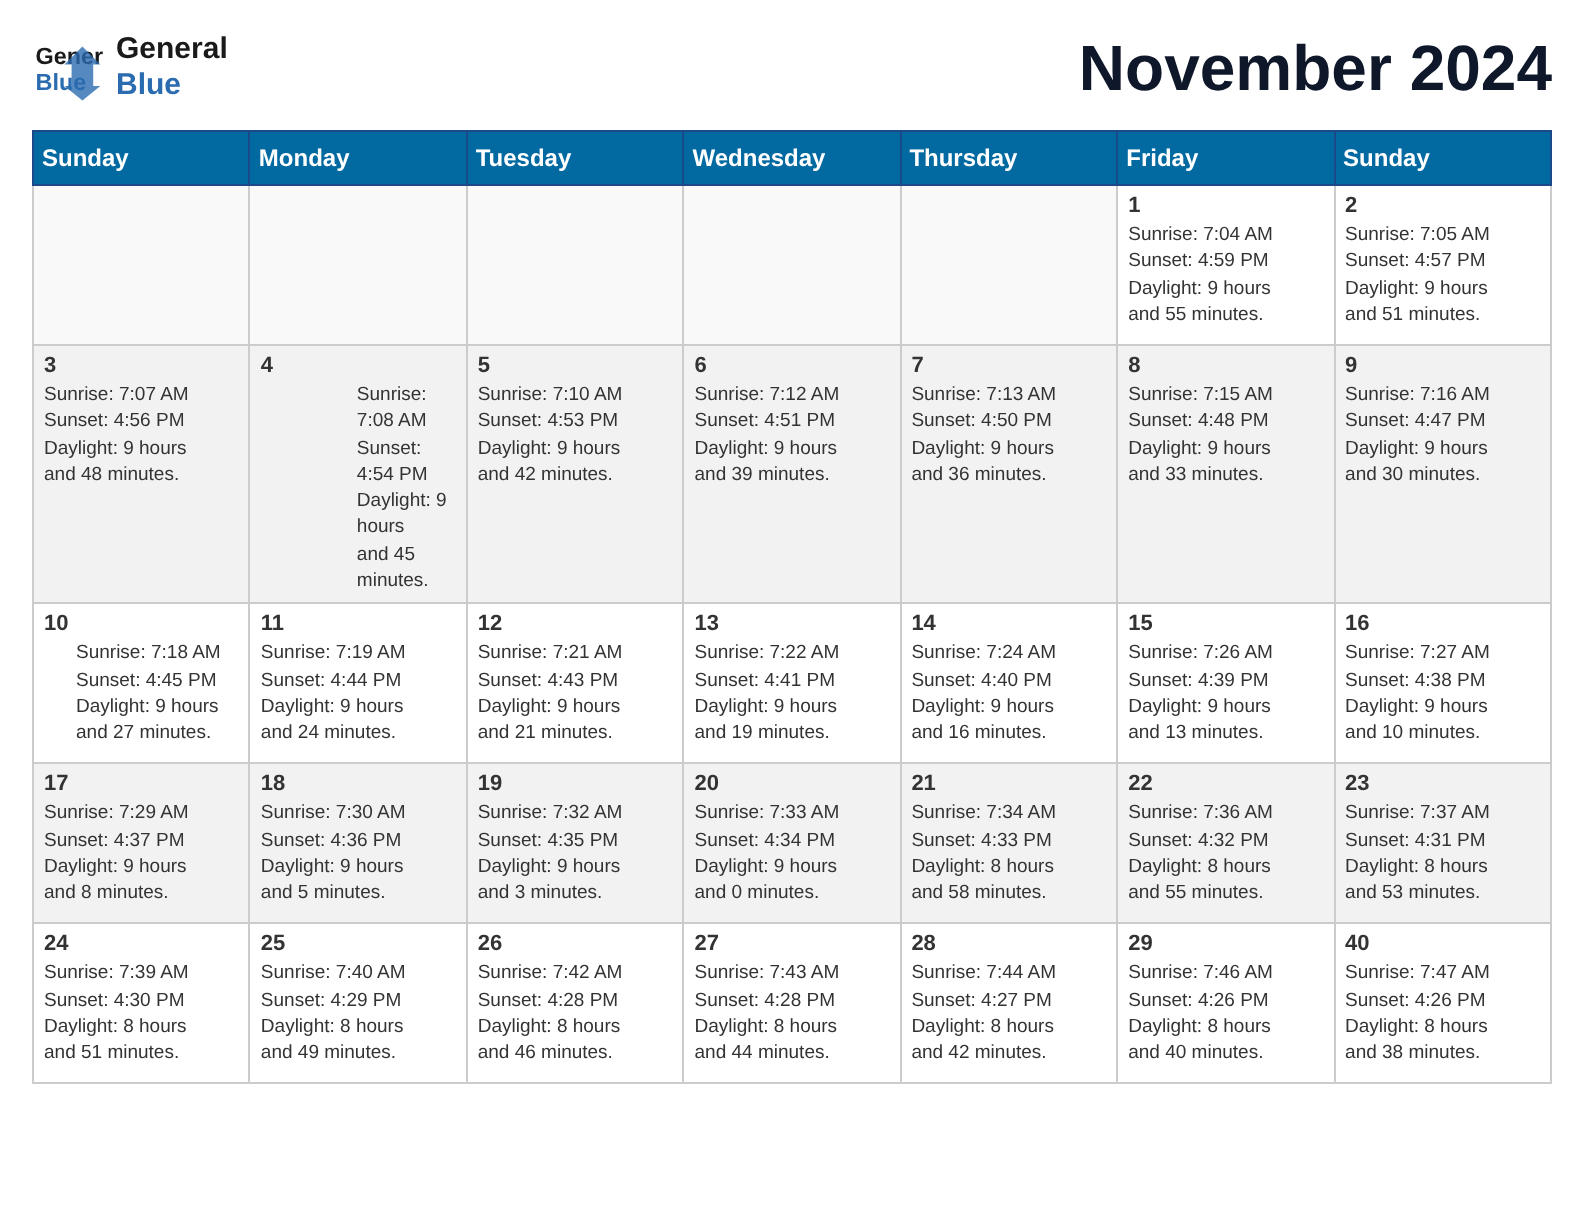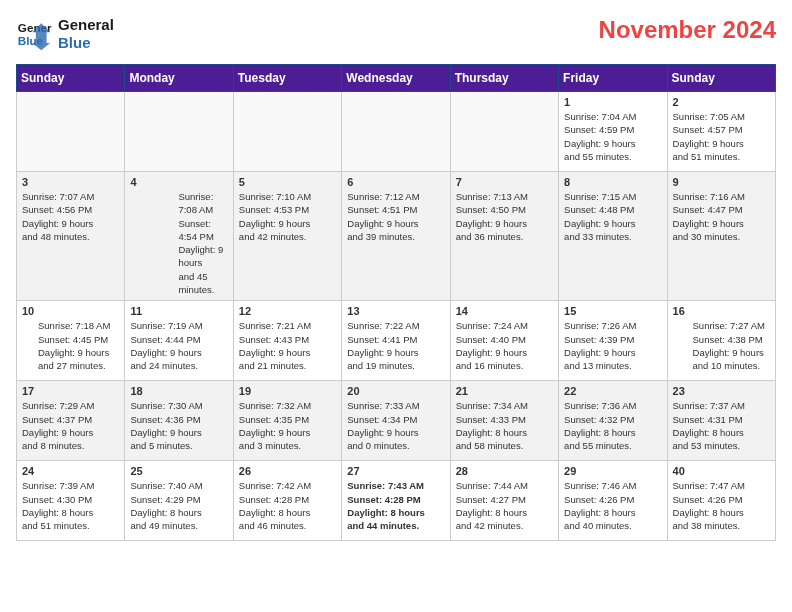--- a/index.html
+++ b/index.html
@@ -22,34 +22,34 @@
       gap: 4px;
     }
     .logo-icon {
       width: 36px;
       height: 36px;
     }
     .title-area {
       text-align: right;
     }
     .month-title {
-      font-size: 24px;
+      font-size: 32px;
       font-weight: bold;
-      color: #ef4444;
+      color: #0f172a;
     }
     .location {
       font-size: 15px;
       color: #444;
     }
     .calendar {
       width: 100%;
       border-collapse: collapse;
     }
     .calendar th {
-      background: #4c1d95;
+      background: #0369a1;
       color: #fff;
       font-size: 12px;
       font-weight: bold;
       padding: 6px 4px;
       text-align: left;
       border: 1px solid #1a4a8a;
     }
     .calendar td {
       vertical-align: top;
       border: 1px solid #ccc;
@@ -224,21 +224,21 @@
         </td>
         <td>
           <span class="day-number">15</span>
           <div class="day-info" style="white-space: pre-line;">Sunrise: 7:26 AM
 Sunset: 4:39 PM
 Daylight: 9 hours
 and 13 minutes.</div>
         </td>
         <td>
           <span class="day-number">16</span>
-          <div class="day-info" style="white-space: pre-line; margin-left: 20px;">Sunrise: 7:27 AM
+          <div class="day-info" style="white-space: pre-line;">Sunrise: 7:27 AM
 Sunset: 4:38 PM
 Daylight: 9 hours
 and 10 minutes.</div>
         </td>
       </tr>
       <tr>
         <td>
           <span class="day-number">17</span>
           <div class="day-info" style="white-space: pre-line;">Sunrise: 7:29 AM
 Sunset: 4:37 PM
@@ -305,21 +305,21 @@
         </td>
         <td>
           <span class="day-number">26</span>
           <div class="day-info" style="white-space: pre-line;">Sunrise: 7:42 AM
 Sunset: 4:28 PM
 Daylight: 8 hours
 and 46 minutes.</div>
         </td>
         <td>
           <span class="day-number">27</span>
-          <div class="day-info" style="white-space: pre-line; font-weight: bold;">Sunrise: 7:43 AM
+          <div class="day-info" style="white-space: pre-line;">Sunrise: 7:43 AM
 Sunset: 4:28 PM
 Daylight: 8 hours
 and 44 minutes.</div>
         </td>
         <td>
           <span class="day-number">28</span>
           <div class="day-info" style="white-space: pre-line;">Sunrise: 7:44 AM
 Sunset: 4:27 PM
 Daylight: 8 hours
 and 42 minutes.</div>

